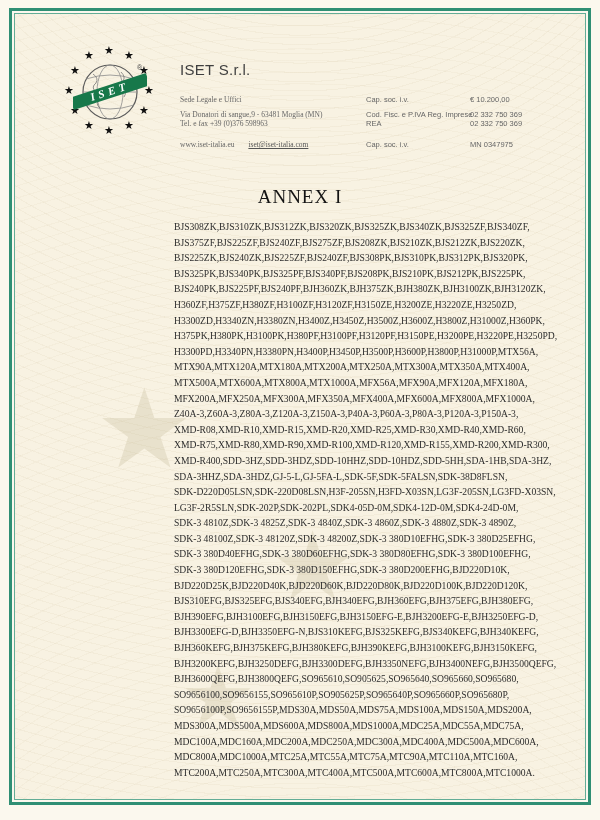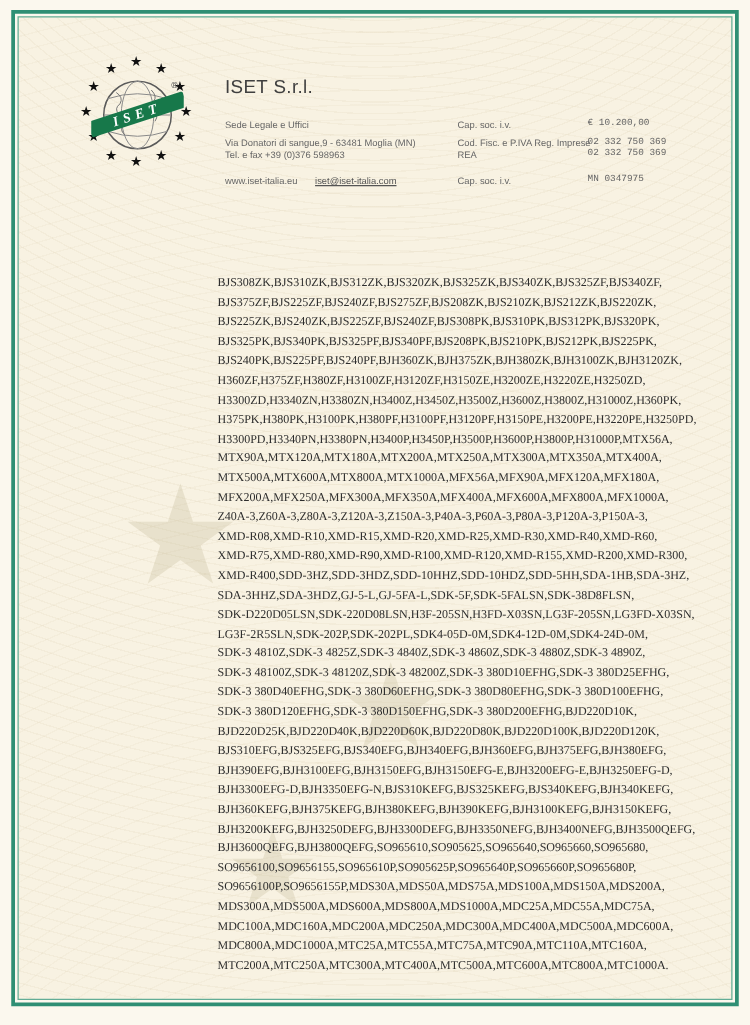--- a/index.html
+++ b/index.html
@@ -36,21 +36,21 @@
   .st.s3{left:82px;top:41px}.st.s4{left:77px;top:61px}.st.s5{left:62px;top:76px}
   .st.s6{left:42px;top:81px}.st.s7{left:22px;top:76px}.st.s8{left:8px;top:61px}
   .st.s9{left:2px;top:41px}.st.s10{left:8px;top:21px}.st.s11{left:22px;top:6px}
   .globe { position:absolute; left:11px; top:16px; }
   .org-name { margin-top:-4px; text-align:center; font-size:7.5px; font-weight:bold;
               letter-spacing:0.2px; color:#222; line-height:10px; }
 
   
   .company { position:absolute; left:165px; top:47px; font-size:15px; color:#3f3f3f; letter-spacing:0.3px;text-align:right; }
   .hrow { position:absolute; font-size:7.5px; color:#666; white-space:nowrap; }
-  .c1 { left:165px; } .c2 { left:351px; } .c3 { left:455px;font-family:Liberation Mono, monospace; }
+  .c1 { left:165px;font-family:Liberation Serif, serif; } .c2 { left:351px; } .c3 { left:455px; }
   .r0 { top:81px; } .r1 { top:96px; } .r2 { top:105px; } .r3 { top:126px; }
   .email-link { text-decoration:underline; color:#555; margin-left:12px; cursor:pointer; }
   .site-link { color:#666; cursor:pointer;margin-top:44px; }
 
   
   .annex-title { position:absolute; left:0; right:0; top:172px; text-align:center;
                  font-family:"Liberation Serif", serif; font-size:19px; letter-spacing:1px; color:#141414; }
   .codes { position:absolute; left:127px; top:205px;
            font-family:"Liberation Serif", serif; font-size:9.6px; line-height:15.6px;
            color:#2d2d2d; white-space:pre;margin-left:32px; }
@@ -112,20 +112,21 @@
       <div class="hrow c2 r0">Cap. soc. i.v.</div>
       <div class="hrow c2 r1">Cod. Fisc. e P.IVA Reg. Imprese</div>
       <div class="hrow c2 r2">REA</div>
       <div class="hrow c2 r3">Cap. soc. i.v.</div>
 
       <div class="hrow c3 r0">€ 10.200,00</div>
       <div class="hrow c3 r1">02 332 750 369</div>
       <div class="hrow c3 r2">02 332 750 369</div>
       <div class="hrow c3 r3">MN 0347975</div>
 
+      <div class="annex-title">ANNEX I</div>
       <div class="codes">BJS308ZK,BJS310ZK,BJS312ZK,BJS320ZK,BJS325ZK,BJS340ZK,BJS325ZF,BJS340ZF,
 BJS375ZF,BJS225ZF,BJS240ZF,BJS275ZF,BJS208ZK,BJS210ZK,BJS212ZK,BJS220ZK,
 BJS225ZK,BJS240ZK,BJS225ZF,BJS240ZF,BJS308PK,BJS310PK,BJS312PK,BJS320PK,
 BJS325PK,BJS340PK,BJS325PF,BJS340PF,BJS208PK,BJS210PK,BJS212PK,BJS225PK,
 BJS240PK,BJS225PF,BJS240PF,BJH360ZK,BJH375ZK,BJH380ZK,BJH3100ZK,BJH3120ZK,
 H360ZF,H375ZF,H380ZF,H3100ZF,H3120ZF,H3150ZE,H3200ZE,H3220ZE,H3250ZD,
 H3300ZD,H3340ZN,H3380ZN,H3400Z,H3450Z,H3500Z,H3600Z,H3800Z,H31000Z,H360PK,
 H375PK,H380PK,H3100PK,H380PF,H3100PF,H3120PF,H3150PE,H3200PE,H3220PE,H3250PD,
 H3300PD,H3340PN,H3380PN,H3400P,H3450P,H3500P,H3600P,H3800P,H31000P,MTX56A,
 MTX90A,MTX120A,MTX180A,MTX200A,MTX250A,MTX300A,MTX350A,MTX400A,

